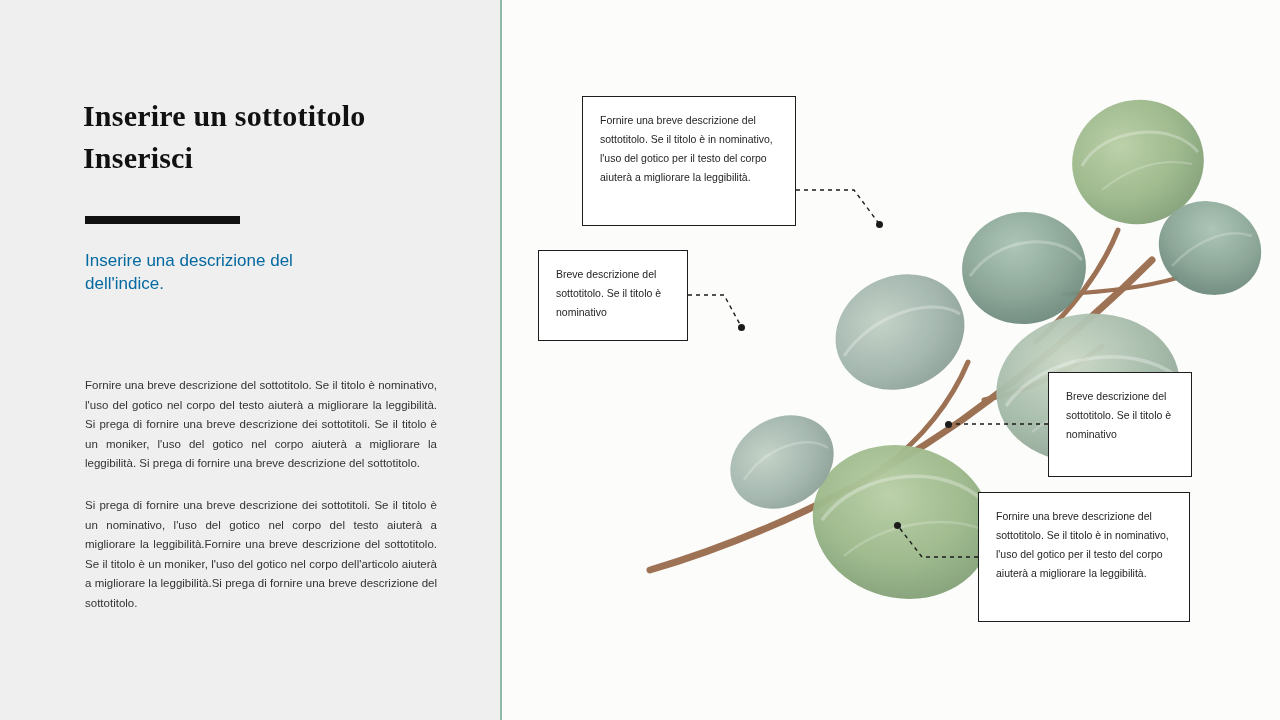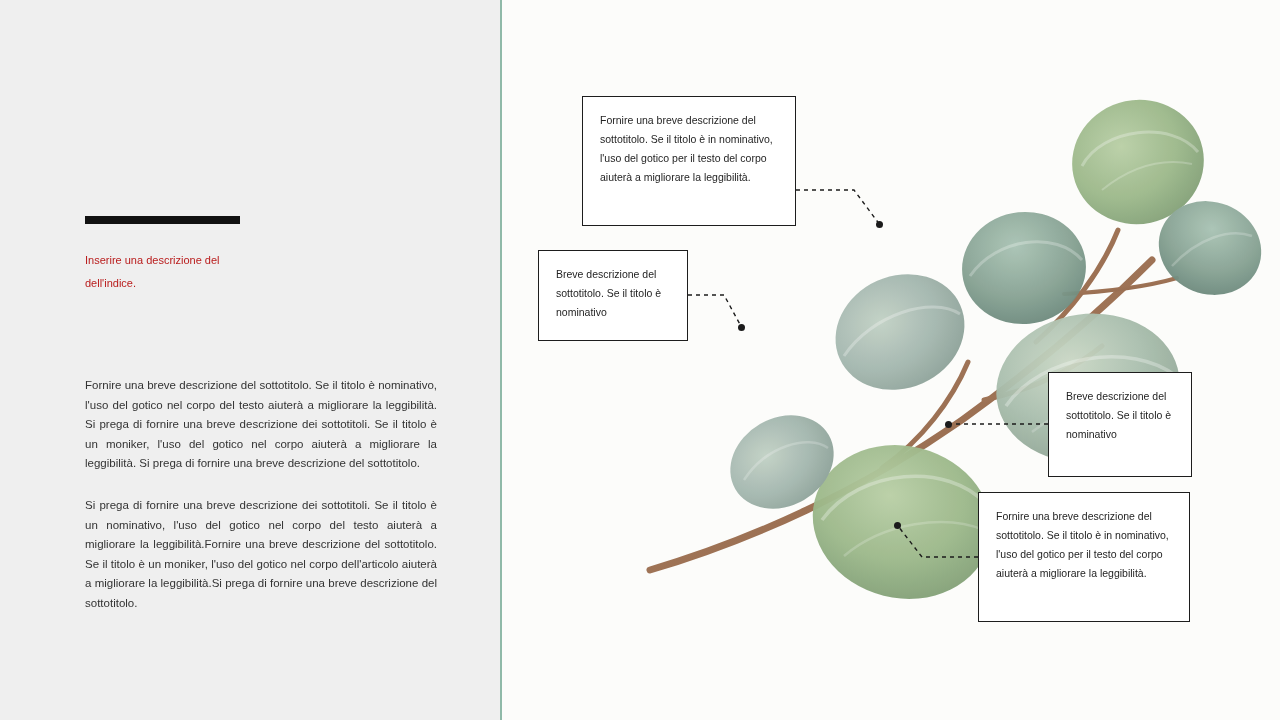--- a/index.html
+++ b/index.html
@@ -60,23 +60,23 @@
     width: 155px;
     height: 8px;
     background: #111111;
   }
 
   #subtitle-block {
     position: absolute;
     left: 85px;
     top: 249px;
     width: 320px;
-    font-size: 11px;
+    font-size: 17px;
     line-height: 23px;
-    color: #b91c1c;
+    color: #0369a1;
   }
 
   #body-block {
     position: absolute;
     left: 85px;
     top: 376px;
     width: 352px;
   }
   #body-block p {
     margin: 0 0 22px 0;
@@ -140,20 +140,24 @@
     z-index: 2;
   }
 </style>
 </head>
 <body>
 
 <div id="slide">
 
   <div id="left-panel">
 
+    <div id="title-block">
+      <div class="title-text">Inserire un sottotitolo</div>
+      <div class="title-text">Inserisci</div>
+    </div>
 
     <div id="title-rule"></div>
 
     <div id="subtitle-block">
       <div>Inserire una descrizione del</div>
       <div>dell'indice.</div>
     </div>
 
     <div id="body-block">
       <p>Fornire una breve descrizione del sottotitolo. Se il titolo è nominativo, l'uso del gotico nel corpo del testo aiuterà a migliorare la leggibilità. Si prega di fornire una breve descrizione dei sottotitoli. Se il titolo è un moniker, l'uso del gotico nel corpo aiuterà a migliorare la leggibilità. Si prega di fornire una breve descrizione del sottotitolo.</p>

